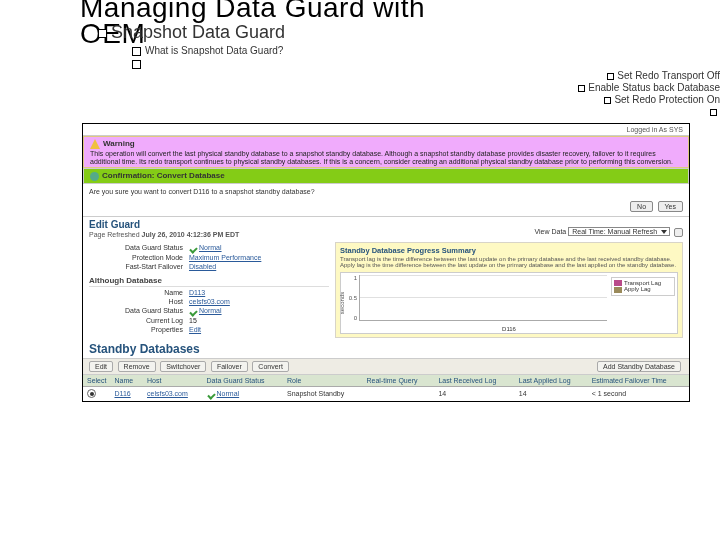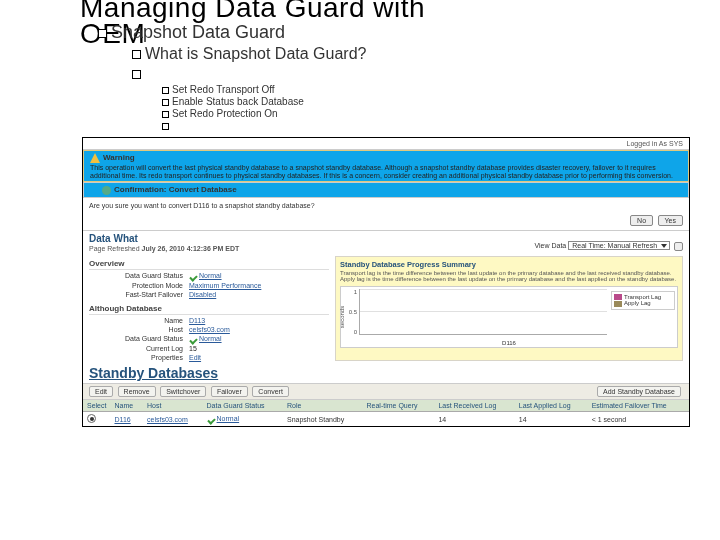--- a/index.html
+++ b/index.html
@@ -1,30 +1,30 @@
 <!DOCTYPE html>
 <html><head>
 <meta charset="utf-8">
 <style>
   * { box-sizing: border-box; margin: 0; padding: 0; }
   body { width: 720px; height: 540px; font-family: Arial, sans-serif; font-size: 9px; color: #333; background: #fff; overflow: hidden; }
   .slide-title { font-size: 28px; font-weight: 400; color: #000; padding: 0 0 0 80px; margin-top: -8px; letter-spacing: 0.5px; }
   .slide-title2 { font-size: 28px; font-weight: 400; color: #000; padding: 0 3px 0 80px; margin-top: -6px; letter-spacing: 0.5px; }
   .bullet-l1 { font-size: 18px; margin-left: 98px; margin-top: -28px; }
-  .bullet-l2 { font-size: 16px; margin-left: 132px; margin-top: 2px; }
-  .bullet-l3 { font-size: 10px; margin-left: 162px; margin-top: 1px; }
+  .bullet-l2 { font-size: 10px; margin-left: 132px; margin-top: 2px; }
+  .bullet-l3 { font-size: 10px; margin-left: 162px; margin-top: 1px; text-align: right; }
   .sq { display: inline-block; width: 9px; height: 9px; border: 1px solid #000; margin-right: 4px; vertical-align: middle; background: #fff; }
   .sq-s { display: inline-block; width: 7px; height: 7px; border: 1px solid #000; margin-right: 3px; vertical-align: middle; background: #fff; }
   .oem-shot { border: 1px solid #000; margin: 6px 30px 0 82px; background: #fff; }
   .topbar { text-align: right; font-size: 7px; color: #555; padding: 2px 6px; border-bottom: 1px solid #ccc; }
-  .warn-box { background: #0ea5e9; border: 1px solid #e0c97f; margin: 0; padding: 2px 6px; }
+  .warn-box { background: #f0abfc; border: 1px solid #e0c97f; margin: 0; padding: 2px 6px; }
   .warn-head { font-weight: bold; font-size: 8px; color: #333; }
   .warn-icon { display: inline-block; width: 10px; height: 10px; background: #f0c040; clip-path: polygon(50% 0, 100% 100%, 0 100%); margin-right: 3px; vertical-align: middle; }
   .warn-text { font-size: 7px; color: #222; margin-top: 1px; line-height: 1.1; }
-  .confirm-box { background: #0ea5e9; border: 1px solid #ccc; padding: 2px 18px; }
+  .confirm-box { background: #84cc16; border: 1px solid #ccc; padding: 2px 6px; }
   .confirm-head { font-weight: bold; font-size: 8px; color: #333; }
   .confirm-icon { display: inline-block; width: 9px; height: 9px; border-radius: 50%; background: #5a8; margin-right: 3px; vertical-align: middle; }
   .confirm-body { padding: 4px 6px; }
   .confirm-q { font-size: 7px; }
   .btn-row { text-align: right; padding: 2px 6px 4px; }
   .btn { display: inline-block; background: #eee; border: 1px solid #888; border-radius: 2px; padding: 1px 6px; font-size: 7px; cursor: pointer; margin-left: 2px; }
   .btn-sm { display: inline-block; background: #f3f3ef; border: 1px solid #aaa; border-radius: 2px; padding: 1px 5px; font-size: 7px; cursor: pointer; margin-right: 2px; }
   .dg-section { padding: 2px 6px; }
   .dg-title { font-size: 10px; font-weight: bold; color: #26537c; }
   .dg-refresh { font-size: 7px; color: #555; margin-top: 1px; }
@@ -40,21 +40,21 @@
   .checkmark { display:inline-block; width:8px; height:8px; vertical-align:middle; margin-right:2px; position:relative;}
   .checkmark::after { content:''; position:absolute; left:1px; top:3px; width:5px; height:3px; border-left:2px solid #3a9a3a; border-bottom:2px solid #3a9a3a; transform:rotate(-45deg);}
   .link { color:#2a5a9a; text-decoration:underline; cursor:pointer; }
   .chart-box { border:1px solid #ccc; background:#fff; height:62px; position:relative; margin-top:3px;}
   .chart-y { position:absolute; left:2px; top:2px; bottom:12px; width:14px; font-size:6px; display:flex; flex-direction:column; justify-content:space-between; align-items:flex-end; color:#555;}
   .chart-grid { position:absolute; left:18px; right:70px; top:2px; bottom:12px; border-left:1px solid #aaa; border-bottom:1px solid #aaa;}
   .chart-line { position:absolute; left:0; right:0; border-top:1px solid #e0e0e0; }
   .chart-leg { position:absolute; right:2px; top:4px; width:64px; font-size:6px; border:1px solid #ccc; background:#fff; padding:2px;}
   .chart-xcat { position:absolute; bottom:1px; left:50%; transform:translateX(-50%); font-size:6px; color:#333;}
   .leg-sw { display:inline-block; width:8px; height:6px; margin-right:2px; vertical-align:middle;}
-  .standby-head { font-size:14px; font-weight:bold; color:#26537c; padding:2px 6px;text-decoration:underline; }
+  .standby-head { font-size:12px; font-weight:bold; color:#26537c; padding:2px 6px; }
   .action-bar { background:#eeece4; padding:2px 6px; display:flex; justify-content:space-between; align-items:center; border-top:1px solid #ccc; border-bottom:1px solid #ccc;}
   .tbl { width:100%; border-collapse:collapse; font-size:7px;}
   .tbl th { background:#d9e5d0; text-align:left; padding:2px 4px; border-bottom:1px solid #aaa; font-weight:normal; color:#26537c;}
   .tbl td { padding:2px 4px; }
   .sel-col { width:16px; }
   .radio { display:inline-block; width:9px; height:9px; border:1px solid #666; border-radius:50%; background:#fff; position:relative;}
   .radio.checked::after { content:''; position:absolute; left:2px; top:2px; width:4px; height:4px; background:#333; border-radius:50%;}
   .summary-title { font-size:7.5px; font-weight:bold; color:#26537c; }
   .summary-desc { font-size:6px; color:#555; line-height:1.1; margin-top:1px;}
   .ylabel-v { position:absolute; left:-10px; top:50%; transform:translateY(-50%) rotate(-90deg); font-size:6px; color:#555; transform-origin:center;}
@@ -86,31 +86,30 @@
   </div>
   <div class="confirm-body">
     <div class="confirm-q">Are you sure you want to convert D116 to a snapshot standby database?</div>
   </div>
   <div class="btn-row">
     <span class="btn">No</span>
     <span class="btn">Yes</span>
   </div>
 
   <div class="dg-section" style="border-top:1px solid #ccc;">
-    <div class="dg-title">Data What</div>
+    <div class="dg-title">Edit Guard</div>
     <div class="dg-refresh"><span>Page Refreshed</span> <b>July 26, 2010 4:12:36 PM EDT</b></div>
     <div class="viewdata">
       <span>View Data</span> <span style="border:1px solid #888; padding:0 12px 0 3px; background:#fff; position:relative;"><span>Real Time: Manual Refresh</span><span style="position:absolute; right:2px; top:2px; width:0;height:0;border-left:3px solid transparent;border-right:3px solid transparent;border-top:4px solid #333;"></span></span>
       <span class="gear"></span>
     </div>
   </div>
 
   <div class="two-col">
     <div class="left-col">
-      <div class="sub-head">Overview</div>
       <div class="kv">
           <div class="k">Data Guard Status</div>
           <div class="v"><span class="checkmark"></span><span class="link">Normal</span></div>
         </div>
       <div class="kv">
           <div class="k">Protection Mode</div>
           <div class="v"><span class="link">Maximum Performance</span></div>
         </div>
       <div class="kv">
           <div class="k">Fast-Start Failover</div>

